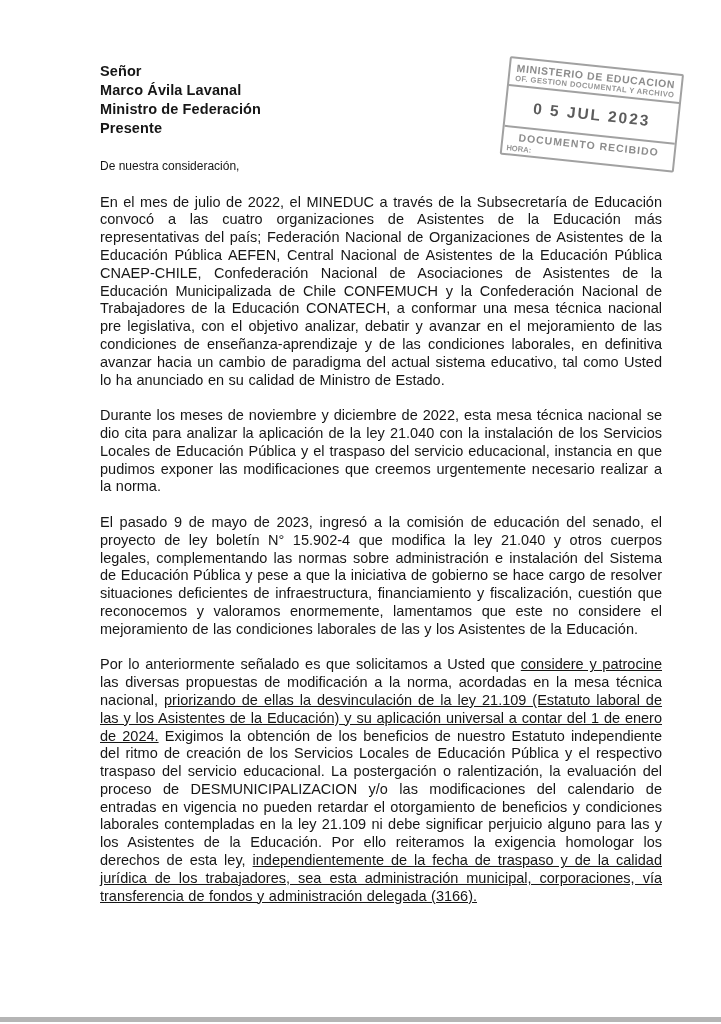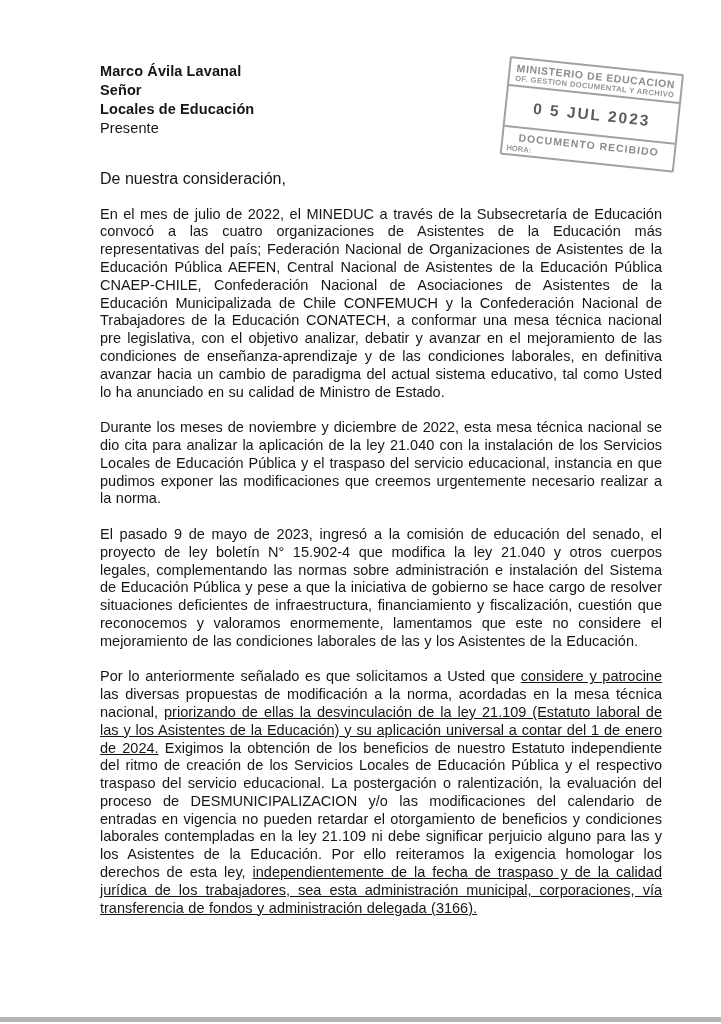--- a/index.html
+++ b/index.html
@@ -27,24 +27,24 @@
     left:100px; top:62px;
     width:562px;
     color:var(--text);
   }
   .recipient div{
     font-size:14.5px;
     line-height:19px;
     font-weight:bold;
     letter-spacing:.1px;
   }
-  .recipient div.normal{font-weight:normal;}
+  .recipient div.normal{font-weight:bold;}
   .salutation{
-    margin-top:32px;
-    font-size:16px;
+    margin-top:20px;
+    font-size:12px;
     line-height:17.8px;
   }
   p.body{
     margin:17.8px 0 0 0;
     font-size:14.5px;
     line-height:17.8px;
     text-align:justify;
     word-spacing:.5px;
   }
   p.body .b{font-weight:normal;}
@@ -134,23 +134,23 @@
     </div>
     <div class="stamp-sec stamp-date">0 5 JUL 2023</div>
     <div class="stamp-sec stamp-foot">
       <div class="stamp-received">DOCUMENTO RECIBIDO</div>
       <div class="stamp-hora">HORA:</div>
     </div>
   </div>
 
   <div class="content">
     <div class="recipient">
+      <div>Señor</div>
       <div>Marco Ávila Lavanal</div>
-      <div>Señor</div>
-      <div>Locales de Educación</div>
+      <div>Ministro de Federación</div>
       <div class="normal">Presente</div>
     </div>
 
     <div class="salutation">De nuestra consideración,</div>
 
     <p class="body"><span>En el mes de julio de 2022, el MINEDUC a través de la Subsecretaría de Educación convocó a las cuatro organizaciones de Asistentes de la Educación más representativas del país; Federación Nacional de Organizaciones de Asistentes de la Educación Pública </span><span class="b">AEFEN</span><span>, Central Nacional de Asistentes de la Educación Pública </span><span class="b">CNAEP-CHILE</span><span>, Confederación Nacional de Asociaciones de Asistentes de la Educación Municipalizada de Chile </span><span class="b">CONFEMUCH</span><span> y la Confederación Nacional de Trabajadores de la Educación </span><span class="b">CONATECH</span><span>, a conformar una mesa técnica nacional pre legislativa, con el objetivo analizar, debatir y avanzar en el mejoramiento de las condiciones de enseñanza-aprendizaje y de las condiciones laborales, en definitiva avanzar hacia un cambio de paradigma del actual sistema educativo, tal como Usted lo ha anunciado en su calidad de Ministro de Estado.</span></p>
     <p class="body"><span>Durante los meses de noviembre y diciembre de 2022, esta mesa técnica nacional se dio cita para analizar la aplicación de la ley 21.040 con la instalación de los Servicios Locales de Educación Pública y el traspaso del servicio educacional, instancia en que pudimos exponer las modificaciones que creemos urgentemente necesario realizar a la norma.</span></p>
     <p class="body"><span>El pasado 9 de mayo de 2023, ingresó a la comisión de educación del senado, el proyecto de ley boletín N° 15.902-4 que modifica la ley 21.040 y otros cuerpos legales, complementando las normas sobre administración e instalación del Sistema de Educación Pública y pese a que la iniciativa de gobierno se hace cargo de resolver situaciones deficientes de infraestructura, financiamiento y fiscalización, cuestión que reconocemos y valoramos enormemente, lamentamos que este no considere el mejoramiento de las condiciones laborales de las y los Asistentes de la Educación.</span></p>
     <p class="body"><span>Por lo anteriormente señalado es que solicitamos a Usted que </span><span class="u">considere y patrocine</span><span> las diversas propuestas de modificación a la norma, acordadas en la mesa técnica nacional, </span><span class="b u">priorizando de ellas la desvinculación de la ley 21.109 (Estatuto laboral de las y los Asistentes de la Educación) y su aplicación universal a contar del 1 de enero de 2024.</span><span> Exigimos la obtención de los beneficios de nuestro Estatuto independiente del ritmo de creación de los Servicios Locales de Educación Pública y el respectivo traspaso del servicio educacional. La postergación o ralentización, la evaluación del proceso de DESMUNICIPALIZACION y/o las modificaciones del calendario de entradas en vigencia no pueden retardar el otorgamiento de beneficios y condiciones laborales contempladas en la ley 21.109 ni debe significar perjuicio alguno para las y los Asistentes de la Educación. Por ello reiteramos la exigencia homologar los derechos de esta ley, </span><span class="b u">independientemente de la fecha de traspaso y de la calidad jurídica de los trabajadores, sea esta administración municipal, corporaciones, vía transferencia de fondos y administración delegada (3166).</span></p>
   </div>

